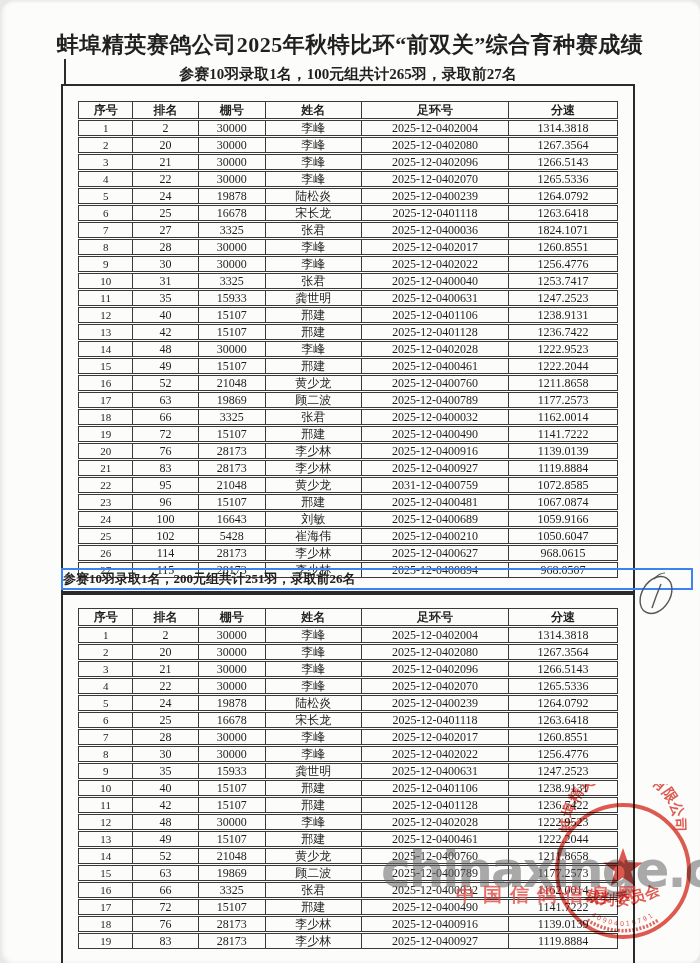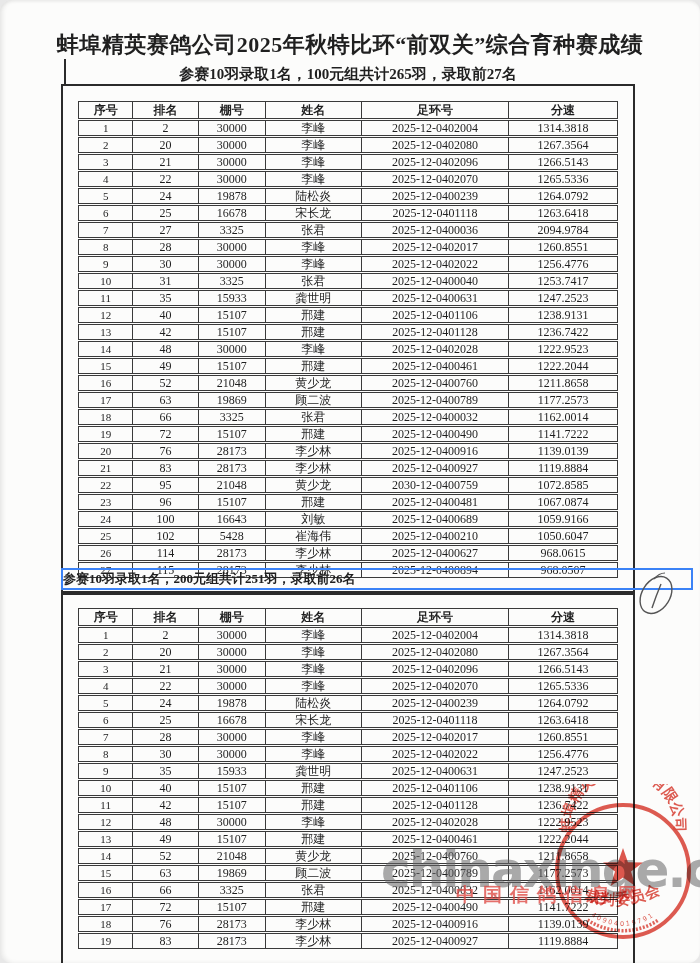--- a/index.html
+++ b/index.html
@@ -127,21 +127,21 @@
         <div class="cell">宋长龙</div>
         <div class="cell">2025-12-0401118</div>
         <div class="cell">1263.6418</div>
       </div>
       <div class="row">
         <div class="cell seq">7</div>
         <div class="cell">27</div>
         <div class="cell">3325</div>
         <div class="cell">张君</div>
         <div class="cell">2025-12-0400036</div>
-        <div class="cell">2094.9784</div>
+        <div class="cell">1824.1071</div>
       </div>
       <div class="row">
         <div class="cell seq">8</div>
         <div class="cell">28</div>
         <div class="cell">30000</div>
         <div class="cell">李峰</div>
         <div class="cell">2025-12-0402017</div>
         <div class="cell">1260.8551</div>
       </div>
       <div class="row">
@@ -246,21 +246,21 @@
         <div class="cell">28173</div>
         <div class="cell">李少林</div>
         <div class="cell">2025-12-0400927</div>
         <div class="cell">1119.8884</div>
       </div>
       <div class="row">
         <div class="cell seq">22</div>
         <div class="cell">95</div>
         <div class="cell">21048</div>
         <div class="cell">黄少龙</div>
-        <div class="cell">2030-12-0400759</div>
+        <div class="cell">2031-12-0400759</div>
         <div class="cell">1072.8585</div>
       </div>
       <div class="row">
         <div class="cell seq">23</div>
         <div class="cell">96</div>
         <div class="cell">15107</div>
         <div class="cell">邢建</div>
         <div class="cell">2025-12-0400481</div>
         <div class="cell">1067.0874</div>
       </div>

